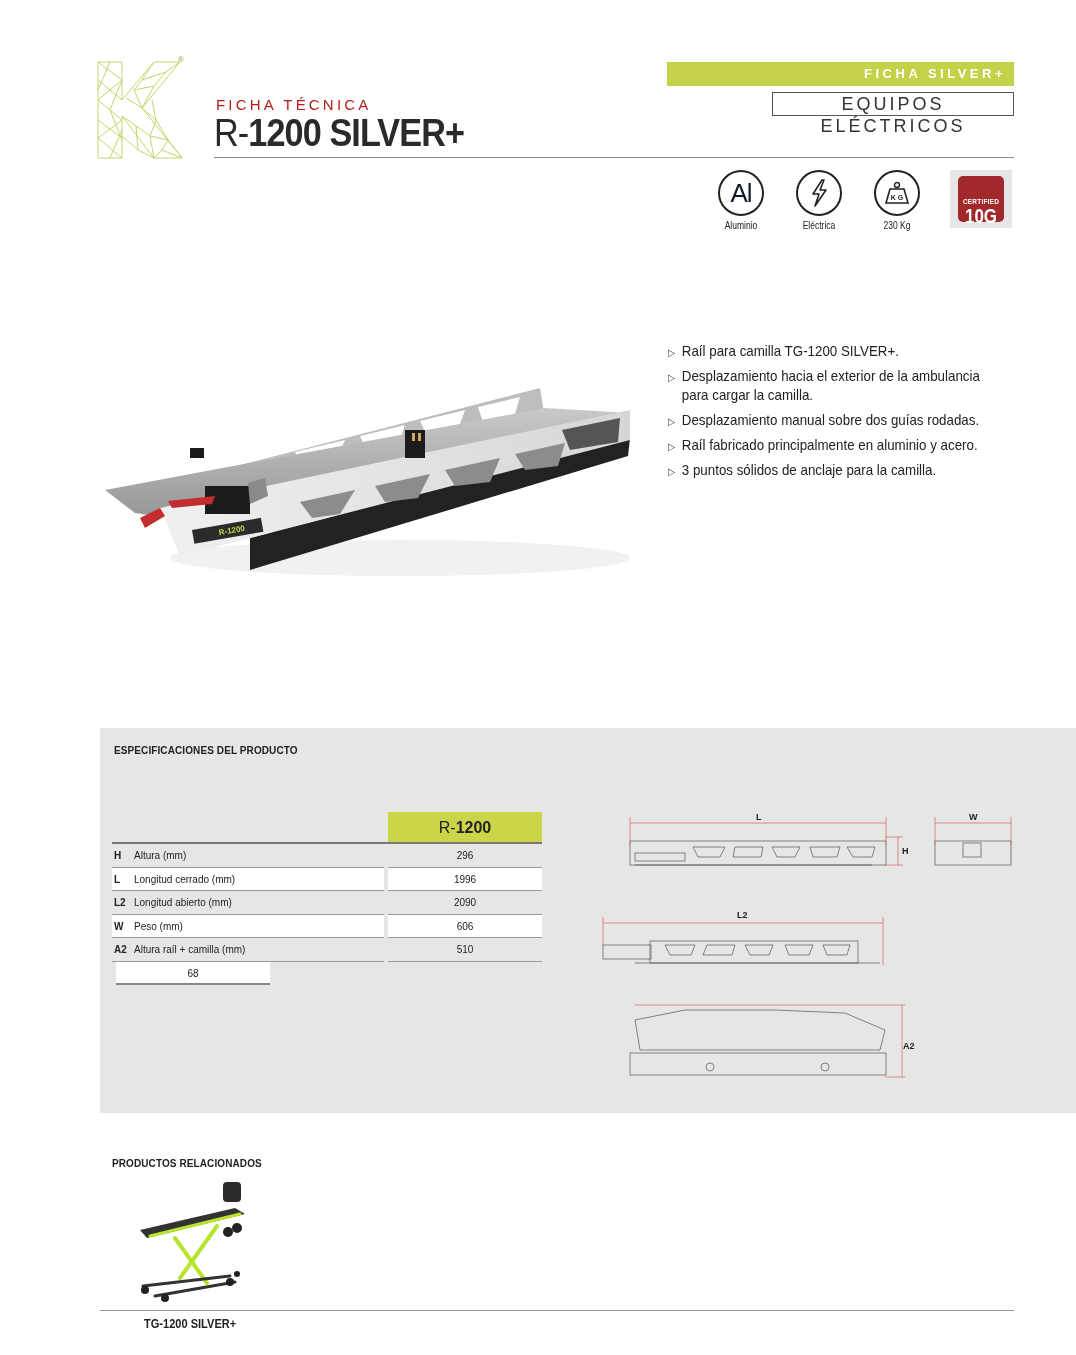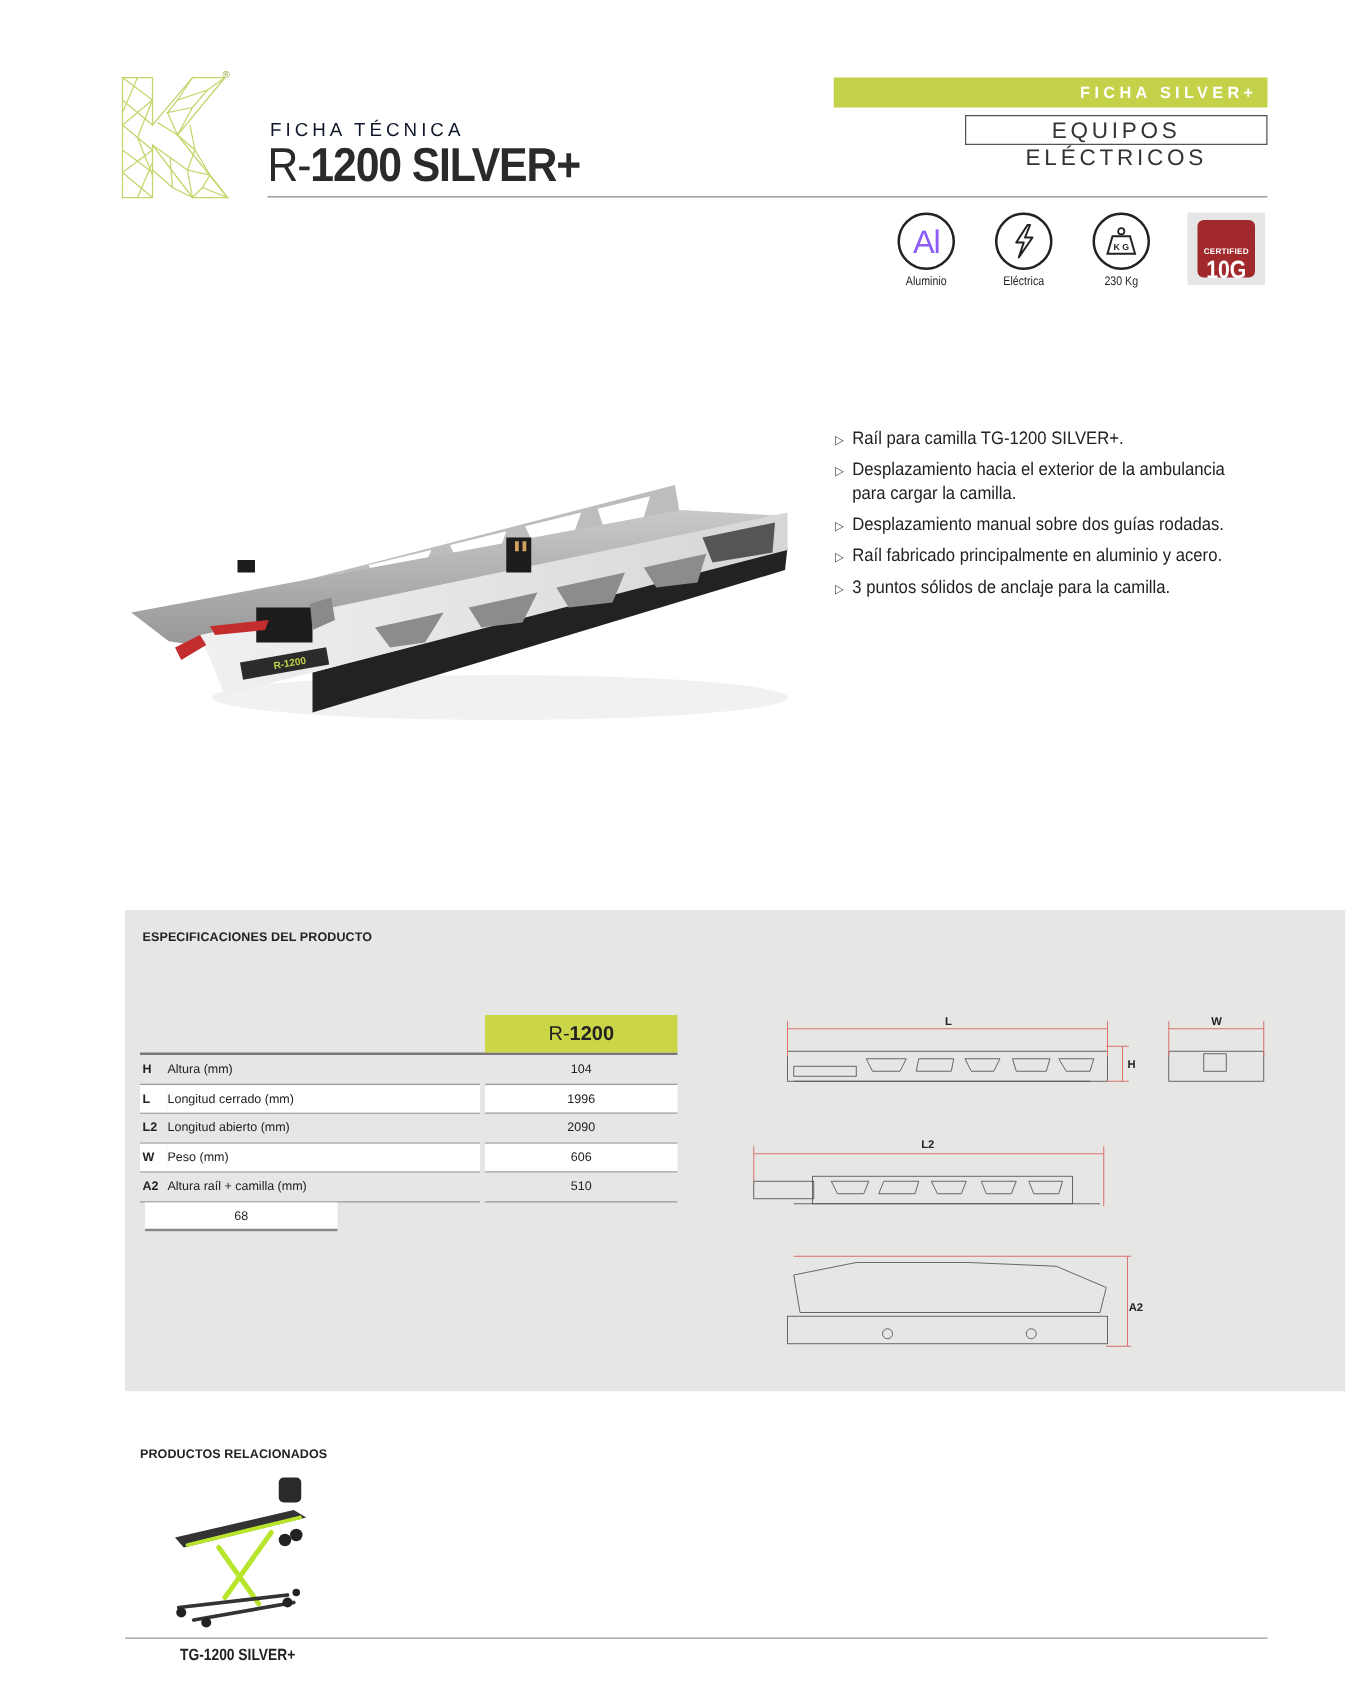--- a/index.html
+++ b/index.html
@@ -4,33 +4,33 @@
 <style>
   * { box-sizing: border-box; margin: 0; padding: 0; }
   html, body { width: 1076px; height: 1355px; background: #ffffff; overflow: hidden; }
   body { position: relative; font-family: "Liberation Sans", sans-serif; color: #222; }
 
   .abs { position: absolute; }
 
   
   .logo { left: 96px; top: 60px; width: 88px; height: 100px; }
   .reg { left: 178px; top: 55px; font-size: 8px; color: #9aa03a; }
-  .ficha { left: 216px; top: 96px; font-size: 15px; letter-spacing: 3.2px; color: #0f172a; }
+  .ficha { left: 216px; top: 96px; font-size: 15px; letter-spacing: 3.2px; color: #b91c1c; }
   .title { left: 214px; top: 112px; font-size: 38px; font-weight: bold; color: #2a2a2a; letter-spacing: -1px; transform: scaleX(0.9); transform-origin: left top; }
   .title .pfx { font-weight: normal; }
   .rule-top { left: 214px; top: 157px; width: 800px; height: 1px; background: #888; }
 
   .serie { left: 667px; top: 62px; width: 347px; height: 24px; background: #c4d24a; color: #fff; font-weight: bold; font-size: 13px; letter-spacing: 3.5px; text-align: right; padding-right: 8px; line-height: 24px; }
   .equipos { left: 772px; top: 92px; width: 242px; height: 24px; border: 1px solid #555; font-size: 18px; letter-spacing: 3px; text-align: center; line-height: 22px; color: #333; }
 
   
   .feat { top: 170px; width: 50px; text-align: center; }
   .feat .circ { width: 46px; height: 46px; border: 2px solid #222; border-radius: 50%; margin: 0 auto; display: flex; align-items: center; justify-content: center; }
   .feat .lbl { font-size: 10px; margin-top: 4px; color: #222; transform: scaleX(0.85); white-space: nowrap; }
-  .al-txt { font-size: 26px; letter-spacing: -1px; color: #8b5cf6; }
+  .al-txt { font-size: 26px; letter-spacing: -1px; color: #0f172a; }
   .cert-wrap { left: 950px; top: 170px; width: 62px; height: 58px; background: #e6e6e6; display: flex; align-items: center; justify-content: center; }
   .cert { width: 46px; height: 46px; background: #a1282b; border-radius: 5px; color: #fff; text-align: center; padding-top: 22px; }
   .cert .c1 { font-size: 6.5px; font-weight: bold; letter-spacing: 0.2px; }
   .cert .c2 { font-size: 20px; font-weight: bold; line-height: 22px; transform: scaleX(0.85); }
 
   
   .bullets { left: 668px; top: 342px; width: 340px; list-style: none; }
   .bullets li { position: relative; padding-left: 15px; font-size: 14.5px; line-height: 19px; margin-bottom: 6px; color: #222; transform: scaleX(0.92); transform-origin: left top; width: 360px; }
   .bullets li .tri { position: absolute; left: 0; top: 1px; font-size: 10px; color: #444; }
 
@@ -176,21 +176,21 @@
   <div class="thead">
     <div class="blank"></div>
     <div class="model"><span>R-</span><b>1200</b></div>
   </div>
   <div class="trow">
     <div class="left">
         <span class="k">H</span>
         <span class="lab">Altura (mm)</span>
       </div>
       <div class="gap"></div>
-      <span class="val">104</span>
+      <span class="val">296</span>
   </div>
   <div class="trow w">
     <div class="left">
         <span class="k">L</span>
         <span class="lab">Longitud cerrado (mm)</span>
       </div>
       <div class="gap"></div>
       <span class="val">1996</span>
   </div>
   <div class="trow">

